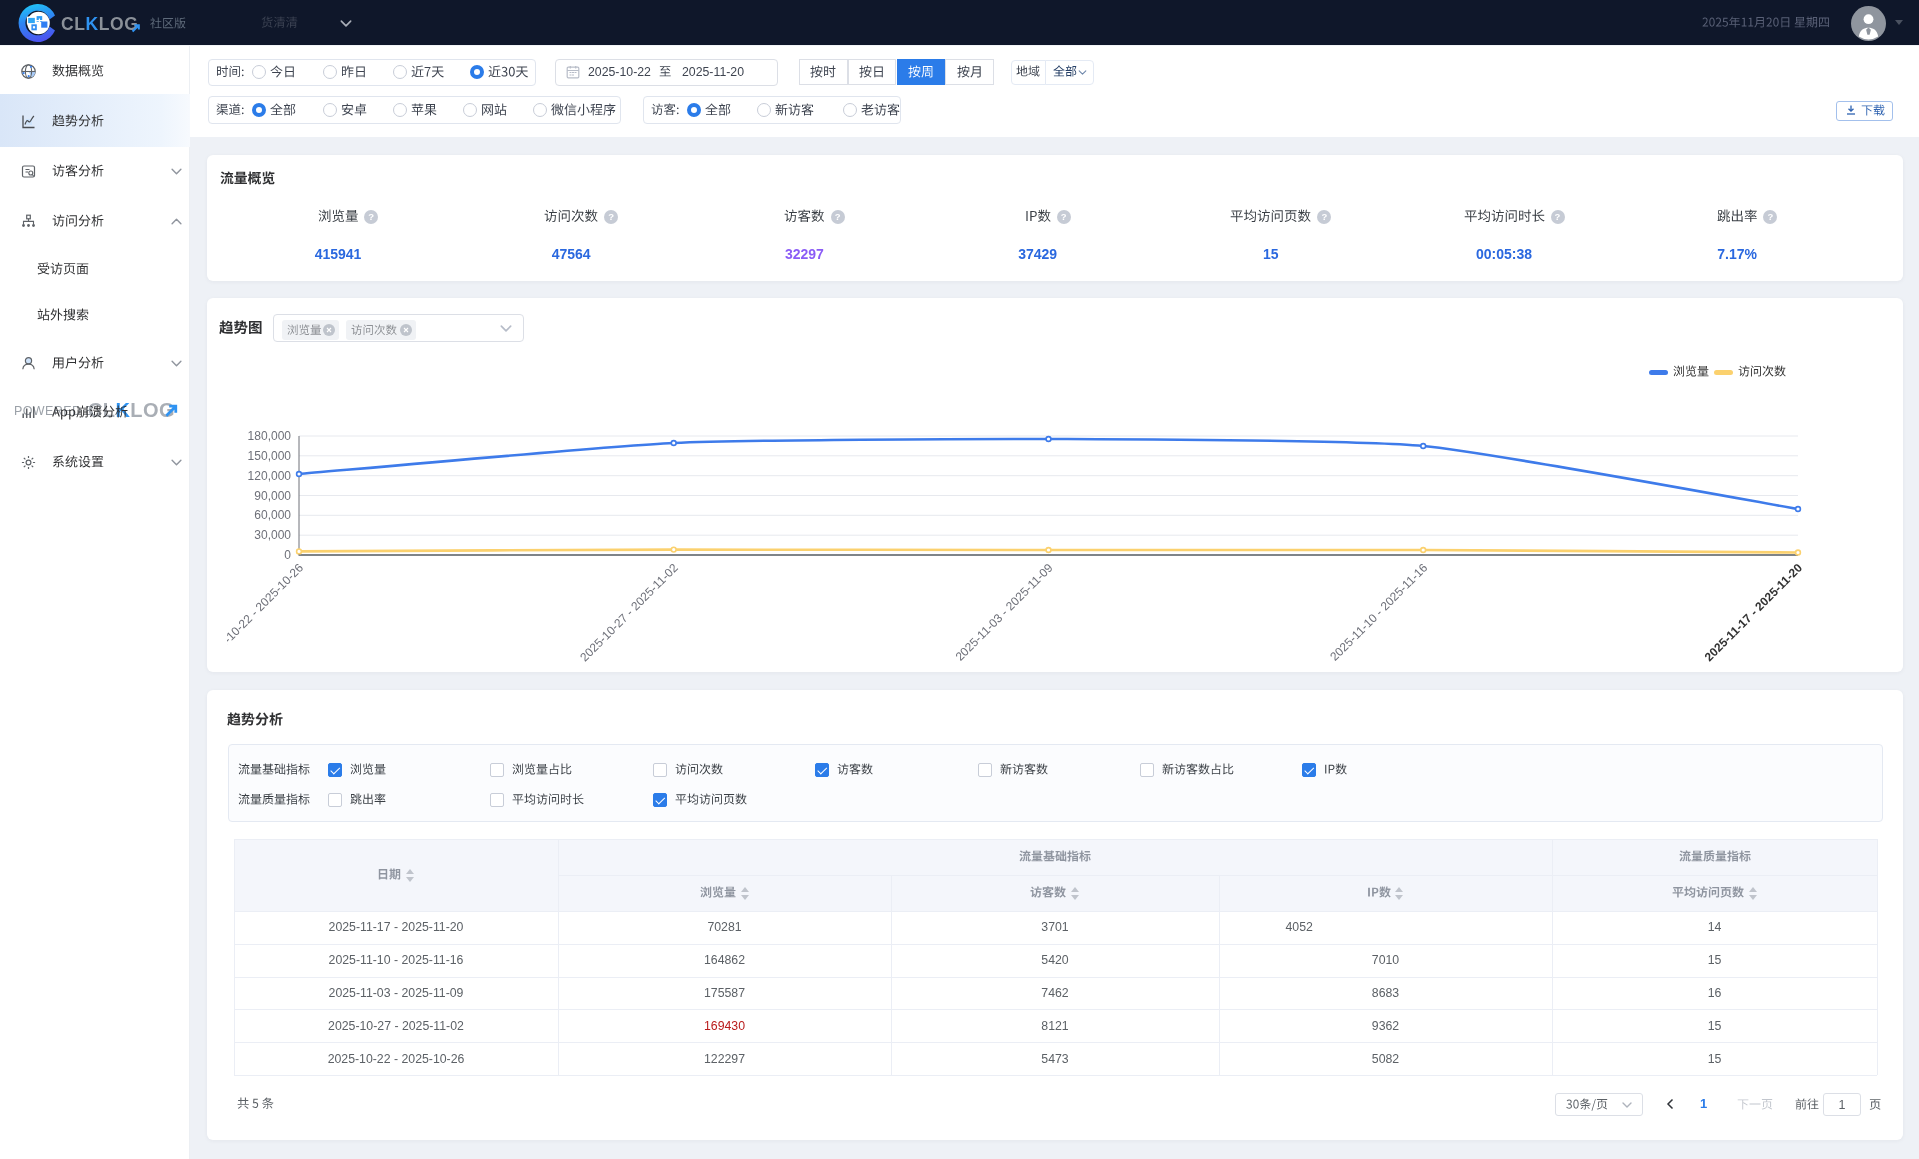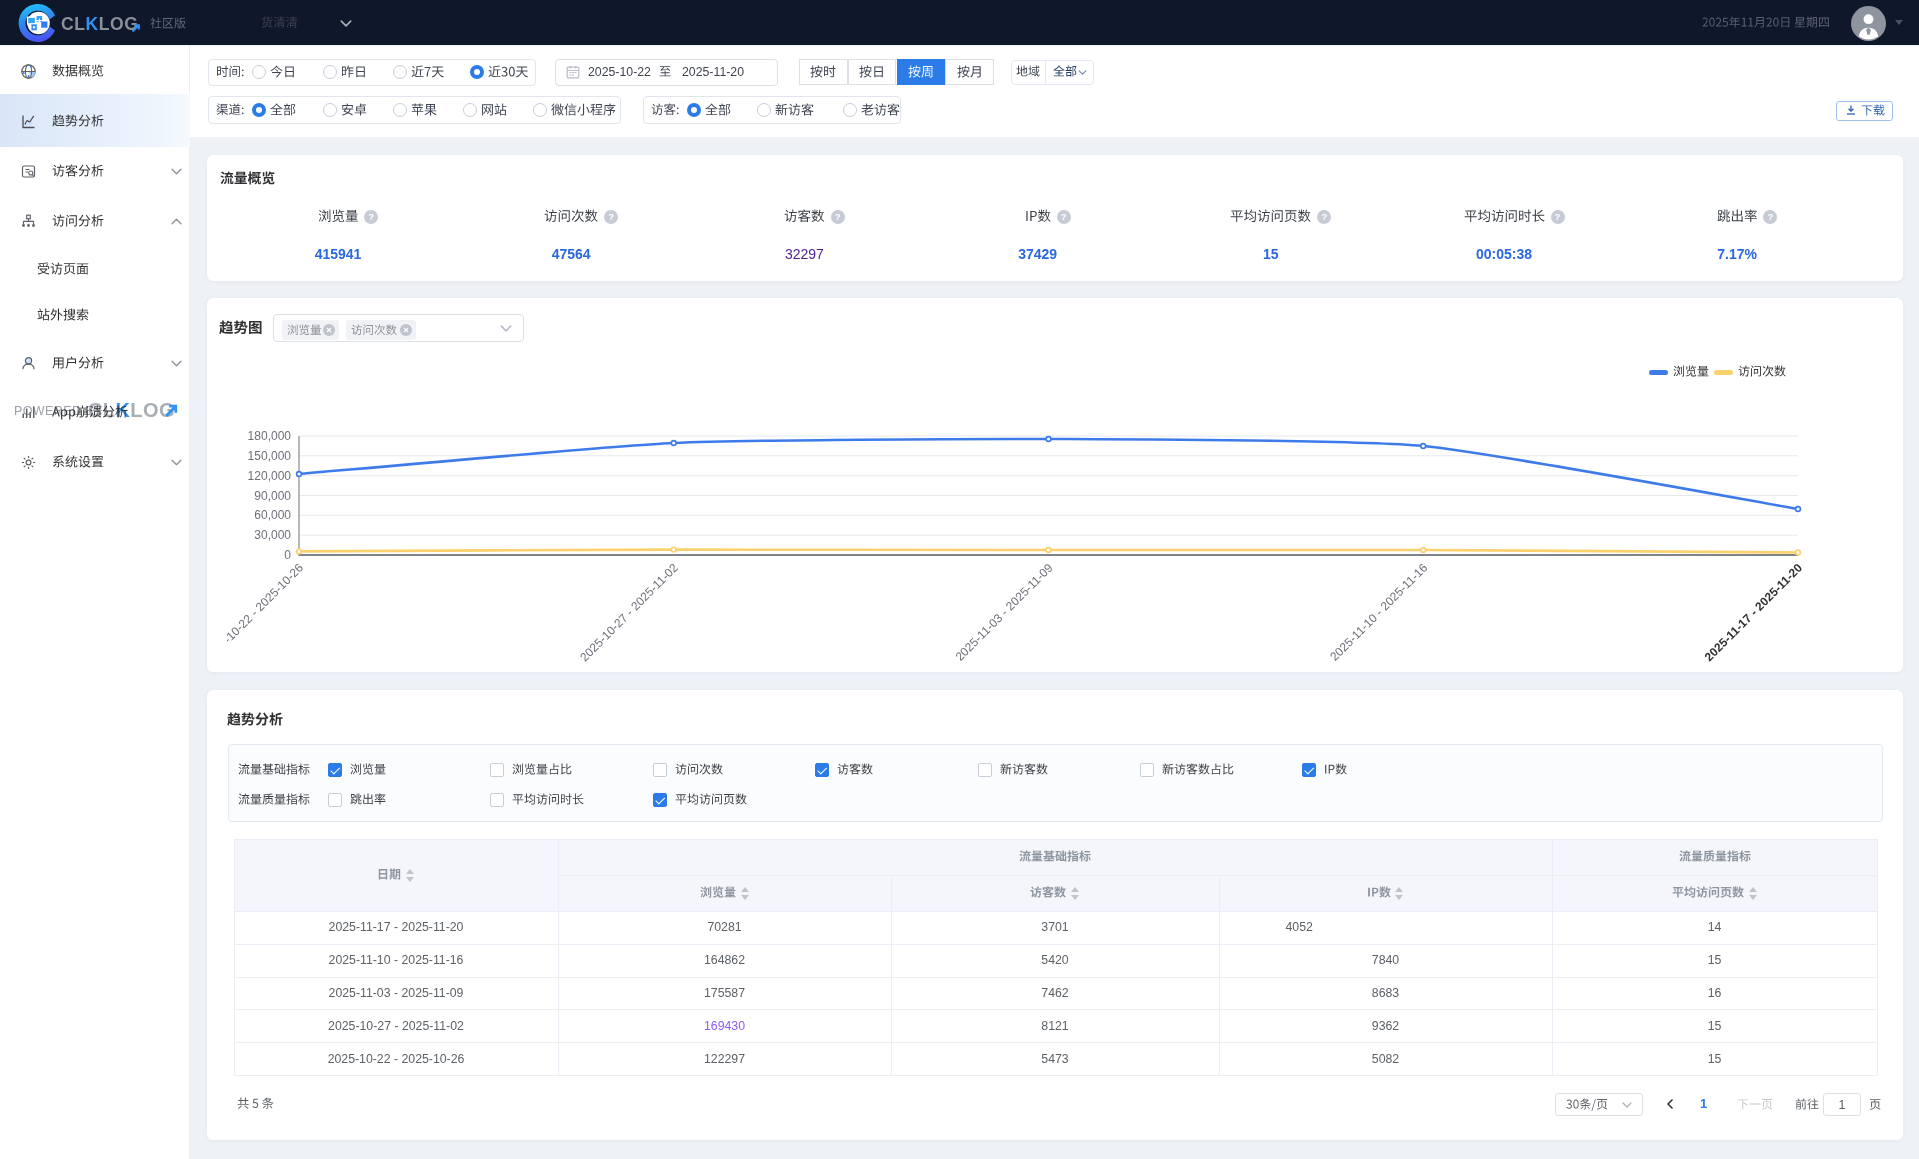--- a/index.html
+++ b/index.html
@@ -267,21 +267,21 @@
     <path d="M8 0.8C8.2 1.5 8.5 2.3 8.6 2.9L9.6 2.6C9.5 2.1 9.2 1.2 9 0.6ZM1.7 1.4C2.3 2 3.2 2.9 3.6 3.4L4.3 2.7C3.9 2.2 3 1.4 2.4 0.8ZM5 2.9V3.9H7C6.9 7.3 6.7 10.5 4.6 12.3C4.8 12.4 5.1 12.8 5.3 13C7 11.6 7.6 9.4 7.9 6.8H10.9C10.7 10.2 10.5 11.4 10.2 11.8C10.1 11.9 10 11.9 9.8 11.9C9.5 11.9 8.8 11.9 8.1 11.9C8.3 12.1 8.4 12.5 8.4 12.8C9.1 12.9 9.8 12.9 10.2 12.8C10.6 12.8 10.9 12.7 11.1 12.4C11.5 11.9 11.7 10.4 11.9 6.3C11.9 6.2 11.9 5.9 11.9 5.9H7.9C8 5.2 8 4.6 8 3.9H12.9V2.9ZM0.6 4.8V5.7H2.7V10.2C2.7 10.8 2.2 11.3 1.9 11.5C2.1 11.7 2.5 12.1 2.6 12.4C2.8 12.1 3.1 11.7 5.5 9.9C5.5 9.7 5.3 9.4 5.2 9.1L3.7 10.2V4.8Z M14.8 3.6V13H15.8V3.6ZM14.9 1.2C15.6 1.9 16.5 2.9 16.9 3.5L17.7 2.9C17.2 2.3 16.3 1.4 15.6 0.7ZM18.3 1.3V2.3H24.7V11.5C24.7 11.8 24.7 11.9 24.4 11.9C24.2 11.9 23.4 11.9 22.6 11.8C22.7 12.1 22.9 12.6 22.9 12.9C24 12.9 24.7 12.9 25.2 12.7C25.6 12.5 25.7 12.2 25.7 11.5V1.3ZM17.8 4.6V10.5H18.8V9.6H22.6V4.6ZM18.8 5.6H21.6V8.7H18.8Z M27.8 2.2C28.7 2.7 29.8 3.5 30.4 4.1L31 3.3C30.5 2.7 29.3 2 28.4 1.5ZM27.6 10.9 28.5 11.6C29.3 10.4 30.4 8.8 31.2 7.4L30.4 6.8C29.5 8.2 28.4 9.9 27.6 10.9ZM33.1 0.5C32.7 2.7 31.9 4.8 30.9 6.1C31.2 6.3 31.7 6.5 31.9 6.7C32.4 5.9 32.9 4.9 33.3 3.8H38.3C38 4.8 37.6 5.8 37.3 6.4C37.5 6.5 37.9 6.8 38.2 6.9C38.6 5.9 39.2 4.5 39.6 3.2L38.8 2.8L38.6 2.8H33.7C33.9 2.2 34.1 1.5 34.2 0.7ZM34.7 4.5V5.3C34.7 7.3 34.4 10.2 30.2 12.2C30.5 12.4 30.8 12.8 31 13C33.7 11.7 34.8 9.9 35.4 8.3C36.1 10.5 37.3 12 39.3 12.9C39.4 12.6 39.7 12.2 40 12C37.6 11.1 36.3 9 35.7 6.3C35.7 6 35.8 5.7 35.8 5.3V4.5Z M46.5 0.8C46.2 1.3 45.8 2.1 45.5 2.6L46.1 2.9C46.5 2.5 46.9 1.8 47.3 1.2ZM41.7 1.2C42 1.7 42.4 2.5 42.5 3L43.3 2.6C43.2 2.1 42.8 1.4 42.4 0.9ZM46 8.4C45.7 9.1 45.3 9.7 44.8 10.2C44.3 9.9 43.7 9.7 43.2 9.5C43.4 9.1 43.6 8.8 43.8 8.4ZM42 9.8C42.6 10.1 43.4 10.4 44.1 10.8C43.2 11.4 42.2 11.8 41.1 12.1C41.2 12.3 41.4 12.6 41.5 12.9C42.8 12.5 43.9 12 44.9 11.2C45.3 11.5 45.8 11.7 46.1 12L46.7 11.3C46.4 11.1 46 10.8 45.6 10.6C46.3 9.8 46.8 8.9 47.2 7.7L46.6 7.5L46.5 7.5H44.3L44.5 6.8L43.6 6.7C43.6 6.9 43.4 7.2 43.3 7.5H41.4V8.4H42.9C42.6 8.9 42.3 9.4 42 9.8ZM44 0.5V3.1H41.2V3.9H43.7C43 4.8 42 5.6 41 6C41.2 6.2 41.5 6.5 41.6 6.8C42.4 6.3 43.3 5.6 44 4.8V6.4H44.9V4.6C45.6 5.1 46.4 5.7 46.7 6L47.3 5.3C47 5 45.8 4.3 45.1 3.9H47.7V3.1H44.9V0.5ZM49 0.6C48.7 3 48 5.3 47 6.7C47.2 6.8 47.6 7.2 47.8 7.3C48.1 6.8 48.4 6.2 48.7 5.6C49 6.9 49.4 8.1 49.9 9.2C49.1 10.5 48.1 11.5 46.6 12.2C46.8 12.4 47.1 12.8 47.2 13C48.5 12.3 49.6 11.3 50.4 10.1C51 11.3 51.9 12.2 52.9 12.8C53.1 12.6 53.4 12.2 53.6 12C52.5 11.4 51.6 10.4 50.9 9.2C51.6 7.8 52.1 6.1 52.4 4.1H53.3V3.2H49.5C49.6 2.4 49.8 1.6 49.9 0.8ZM51.4 4.1C51.2 5.7 50.9 7 50.4 8.2C49.9 6.9 49.5 5.6 49.2 4.1Z" fill="#3a3f45"></path>
   </svg>
 <div class="abs" style="left:604.2px;top:210.0px;width:14px;height:14px;border-radius:50%;background:#c6cbd5;z-index:5"></div>
 <div class="abs" style="left:604.2px;top:210.0px;width:14px;text-align:center;font-size:9.5px;font-weight:bold;color:#fff;line-height:14px;z-index:5">?</div>
 <div class="abs" style="left:571.2px;top:246.0px;width:200px;margin-left:-100px;text-align:center;font-size:14px;font-weight:bold;color:#2a68df;z-index:5">47564</div>
 <svg style="position:absolute;left:784.1px;top:209.4px;overflow:visible;z-index:5" width="41.5" height="15.1">
     <path d="M8 0.8C8.2 1.5 8.5 2.3 8.6 2.9L9.6 2.6C9.5 2.1 9.2 1.2 9 0.6ZM1.7 1.4C2.3 2 3.2 2.9 3.6 3.4L4.3 2.7C3.9 2.2 3 1.4 2.4 0.8ZM5 2.9V3.9H7C6.9 7.3 6.7 10.5 4.6 12.3C4.8 12.4 5.1 12.8 5.3 13C7 11.6 7.6 9.4 7.9 6.8H10.9C10.7 10.2 10.5 11.4 10.2 11.8C10.1 11.9 10 11.9 9.8 11.9C9.5 11.9 8.8 11.9 8.1 11.9C8.3 12.1 8.4 12.5 8.4 12.8C9.1 12.9 9.8 12.9 10.2 12.8C10.6 12.8 10.9 12.7 11.1 12.4C11.5 11.9 11.7 10.4 11.9 6.3C11.9 6.2 11.9 5.9 11.9 5.9H7.9C8 5.2 8 4.6 8 3.9H12.9V2.9ZM0.6 4.8V5.7H2.7V10.2C2.7 10.8 2.2 11.3 1.9 11.5C2.1 11.7 2.5 12.1 2.6 12.4C2.8 12.1 3.1 11.7 5.5 9.9C5.5 9.7 5.3 9.4 5.2 9.1L3.7 10.2V4.8Z M18.3 4.7H22.4C21.8 5.4 21.1 5.9 20.3 6.4C19.5 6 18.8 5.4 18.3 4.8ZM18.6 2.9C17.9 4 16.6 5.2 14.7 6C15 6.1 15.3 6.5 15.4 6.7C16.2 6.3 16.9 5.9 17.5 5.4C18 6 18.7 6.5 19.3 6.9C17.7 7.7 15.8 8.3 14 8.6C14.2 8.9 14.4 9.3 14.5 9.5C15.2 9.4 15.9 9.2 16.6 9V12.9H17.6V12.5H23V12.9H24V8.9C24.6 9.1 25.2 9.2 25.9 9.3C26 9 26.3 8.6 26.5 8.4C24.6 8.1 22.8 7.6 21.2 6.9C22.4 6.2 23.3 5.3 24 4.3L23.3 3.9L23.1 3.9H19.1C19.3 3.7 19.5 3.4 19.7 3.1ZM20.3 7.5C21.2 8 22.3 8.5 23.5 8.8H17.3C18.3 8.5 19.3 8 20.3 7.5ZM17.6 11.6V9.7H23V11.6ZM19.3 0.7C19.5 1 19.8 1.4 19.9 1.8H14.5V4.3H15.5V2.7H24.9V4.3H26V1.8H21.1C20.9 1.3 20.6 0.8 20.3 0.4Z M33 0.8C32.7 1.3 32.3 2.1 32 2.6L32.6 2.9C33 2.5 33.4 1.8 33.8 1.2ZM28.2 1.2C28.5 1.7 28.9 2.5 29 3L29.8 2.6C29.7 2.1 29.3 1.4 28.9 0.9ZM32.5 8.4C32.2 9.1 31.8 9.7 31.3 10.2C30.8 9.9 30.2 9.7 29.7 9.5C29.9 9.1 30.1 8.8 30.3 8.4ZM28.5 9.8C29.1 10.1 29.9 10.4 30.6 10.8C29.7 11.4 28.7 11.8 27.6 12.1C27.7 12.3 27.9 12.6 28 12.9C29.3 12.5 30.4 12 31.4 11.2C31.8 11.5 32.3 11.7 32.6 12L33.2 11.3C32.9 11.1 32.5 10.8 32.1 10.6C32.8 9.8 33.3 8.9 33.7 7.7L33.1 7.5L33 7.5H30.8L31.1 6.8L30.1 6.7C30.1 6.9 29.9 7.2 29.8 7.5H27.9V8.4H29.4C29.1 8.9 28.8 9.4 28.5 9.8ZM30.5 0.5V3.1H27.7V3.9H30.2C29.5 4.8 28.5 5.6 27.5 6C27.7 6.2 28 6.5 28.1 6.8C28.9 6.3 29.8 5.6 30.5 4.8V6.4H31.4V4.6C32.1 5.1 32.9 5.7 33.2 6L33.8 5.3C33.5 5 32.3 4.3 31.6 3.9H34.2V3.1H31.4V0.5ZM35.5 0.6C35.2 3 34.5 5.3 33.5 6.7C33.7 6.8 34.1 7.2 34.3 7.3C34.6 6.8 34.9 6.2 35.2 5.6C35.5 6.9 35.9 8.1 36.4 9.2C35.6 10.5 34.6 11.5 33.1 12.2C33.3 12.4 33.6 12.8 33.7 13C35 12.3 36.1 11.3 36.9 10.1C37.5 11.3 38.4 12.2 39.4 12.8C39.6 12.6 39.9 12.2 40.1 12C39 11.4 38.1 10.4 37.4 9.2C38.1 7.8 38.6 6.1 38.9 4.1H39.8V3.2H36C36.1 2.4 36.3 1.6 36.4 0.8ZM37.9 4.1C37.7 5.7 37.4 7 36.9 8.2C36.4 6.9 36 5.6 35.7 4.1Z" fill="#3a3f45"></path>
   </svg>
 <div class="abs" style="left:830.6px;top:210.0px;width:14px;height:14px;border-radius:50%;background:#c6cbd5;z-index:5"></div>
 <div class="abs" style="left:830.6px;top:210.0px;width:14px;text-align:center;font-size:9.5px;font-weight:bold;color:#fff;line-height:14px;z-index:5">?</div>
-<div class="abs" style="left:804.4px;top:246.0px;width:200px;margin-left:-100px;text-align:center;font-size:14px;font-weight:normal;color:#4c1d95;z-index:5">32297</div>
+<div class="abs" style="left:804.4px;top:246.0px;width:200px;margin-left:-100px;text-align:center;font-size:14px;font-weight:bold;color:#8b5cf6;z-index:5">32297</div>
 <svg style="position:absolute;left:1024.6px;top:209.4px;overflow:visible;z-index:5" width="27.0" height="15.1">
     <path d="M1.4 11.9H2.6V2H1.4Z M5.3 11.9H6.6V7.9H8.2C10.4 7.9 11.8 7 11.8 4.9C11.8 2.7 10.4 2 8.1 2H5.3ZM6.6 6.9V3H8C9.7 3 10.6 3.4 10.6 4.9C10.6 6.3 9.8 6.9 8 6.9Z M18.5 0.8C18.2 1.3 17.8 2.1 17.5 2.6L18.1 2.9C18.5 2.5 18.9 1.8 19.3 1.2ZM13.7 1.2C14 1.7 14.4 2.5 14.5 3L15.3 2.6C15.2 2.1 14.8 1.4 14.4 0.9ZM18 8.4C17.7 9.1 17.3 9.7 16.8 10.2C16.3 9.9 15.7 9.7 15.2 9.5C15.4 9.1 15.6 8.8 15.8 8.4ZM14 9.8C14.6 10.1 15.4 10.4 16.1 10.8C15.2 11.4 14.2 11.8 13.1 12.1C13.2 12.3 13.4 12.6 13.5 12.9C14.8 12.5 15.9 12 16.9 11.2C17.3 11.5 17.8 11.7 18.1 12L18.7 11.3C18.4 11.1 18 10.8 17.6 10.6C18.3 9.8 18.8 8.9 19.2 7.7L18.6 7.5L18.5 7.5H16.3L16.6 6.8L15.6 6.7C15.6 6.9 15.4 7.2 15.3 7.5H13.4V8.4H14.9C14.6 8.9 14.3 9.4 14 9.8ZM16 0.5V3.1H13.2V3.9H15.7C15 4.8 14 5.6 13 6C13.2 6.2 13.5 6.5 13.6 6.8C14.4 6.3 15.3 5.6 16 4.8V6.4H16.9V4.6C17.6 5.1 18.4 5.7 18.7 6L19.3 5.3C19 5 17.8 4.3 17.1 3.9H19.7V3.1H16.9V0.5ZM21 0.6C20.7 3 20 5.3 19 6.7C19.2 6.8 19.6 7.2 19.8 7.3C20.1 6.8 20.4 6.2 20.7 5.6C21 6.9 21.4 8.1 21.9 9.2C21.1 10.5 20.1 11.5 18.6 12.2C18.8 12.4 19.1 12.8 19.2 13C20.5 12.3 21.6 11.3 22.4 10.1C23 11.3 23.9 12.2 24.9 12.8C25.1 12.6 25.4 12.2 25.6 12C24.5 11.4 23.6 10.4 22.9 9.2C23.6 7.8 24.1 6.1 24.4 4.1H25.3V3.2H21.5C21.6 2.4 21.8 1.6 21.9 0.8ZM23.4 4.1C23.2 5.7 22.9 7 22.4 8.2C21.9 6.9 21.5 5.6 21.2 4.1Z" fill="#3a3f45"></path>
   </svg>
 <div class="abs" style="left:1056.6px;top:210.0px;width:14px;height:14px;border-radius:50%;background:#c6cbd5;z-index:5"></div>
 <div class="abs" style="left:1056.6px;top:210.0px;width:14px;text-align:center;font-size:9.5px;font-weight:bold;color:#fff;line-height:14px;z-index:5">?</div>
 <div class="abs" style="left:1037.6px;top:246.0px;width:200px;margin-left:-100px;text-align:center;font-size:14px;font-weight:bold;color:#2a68df;z-index:5">37429</div>
 <svg style="position:absolute;left:1230.3px;top:209.4px;overflow:visible;z-index:5" width="82.0" height="15.1">
     <path d="M2.3 3.4C2.9 4.4 3.4 5.7 3.6 6.5L4.5 6.2C4.4 5.4 3.8 4.1 3.3 3.1ZM10.2 3C9.9 4 9.2 5.4 8.7 6.3L9.6 6.5C10.1 5.7 10.8 4.4 11.3 3.3ZM0.7 7.2V8.2H6.2V12.9H7.2V8.2H12.8V7.2H7.2V2.5H12.1V1.4H1.4V2.5H6.2V7.2Z M20 5.6C20.9 6.3 21.9 7.3 22.5 7.9L23.1 7.2C22.6 6.7 21.5 5.8 20.7 5.1ZM19 10.3 19.4 11.2C20.8 10.5 22.6 9.5 24.3 8.5L24.1 7.7C22.2 8.6 20.2 9.7 19 10.3ZM21.2 0.5C20.6 2.3 19.5 4 18.3 5.1C18.5 5.3 18.8 5.7 19 5.9C19.6 5.3 20.2 4.5 20.7 3.6H25.1C24.9 9.2 24.7 11.4 24.3 11.8C24.2 12 24 12 23.7 12C23.4 12 22.5 12 21.5 11.9C21.7 12.2 21.8 12.6 21.9 12.9C22.7 13 23.6 13 24.1 12.9C24.6 12.9 24.9 12.8 25.2 12.4C25.7 11.7 25.9 9.6 26 3.2C26 3.1 26 2.7 26 2.7H21.3C21.6 2.1 21.9 1.5 22.1 0.8ZM14 10.2 14.4 11.2C15.6 10.6 17.3 9.7 18.9 8.9L18.6 8.1L16.8 9V4.8H18.4V3.8H16.8V0.7H15.8V3.8H14.1V4.8H15.8V9.4C15.1 9.7 14.5 10 14 10.2Z M35 0.8C35.2 1.5 35.5 2.3 35.6 2.9L36.6 2.6C36.5 2.1 36.2 1.2 36 0.6ZM28.7 1.4C29.3 2 30.2 2.9 30.6 3.4L31.3 2.7C30.9 2.2 30 1.4 29.4 0.8ZM32 2.9V3.9H34C33.9 7.3 33.7 10.5 31.6 12.3C31.8 12.4 32.1 12.8 32.3 13C34 11.6 34.6 9.4 34.9 6.8H37.9C37.7 10.2 37.5 11.4 37.2 11.8C37.1 11.9 37 11.9 36.8 11.9C36.5 11.9 35.8 11.9 35.1 11.9C35.3 12.1 35.4 12.5 35.4 12.8C36.1 12.9 36.8 12.9 37.2 12.8C37.6 12.8 37.9 12.7 38.1 12.4C38.5 11.9 38.7 10.4 38.9 6.3C38.9 6.2 38.9 5.9 38.9 5.9H34.9C35 5.2 35 4.6 35 3.9H39.9V2.9ZM27.6 4.8V5.7H29.7V10.2C29.7 10.8 29.2 11.3 28.9 11.5C29.1 11.7 29.5 12.1 29.6 12.4C29.8 12.1 30.1 11.7 32.5 9.9C32.5 9.7 32.3 9.4 32.2 9.1L30.7 10.2V4.8Z M41.8 3.6V13H42.8V3.6ZM41.9 1.2C42.6 1.9 43.5 2.9 43.9 3.5L44.7 2.9C44.2 2.3 43.3 1.4 42.6 0.7ZM45.3 1.3V2.3H51.7V11.5C51.7 11.8 51.7 11.9 51.4 11.9C51.2 11.9 50.4 11.9 49.6 11.8C49.7 12.1 49.9 12.6 49.9 12.9C51 12.9 51.7 12.9 52.2 12.7C52.6 12.5 52.7 12.2 52.7 11.5V1.3ZM44.8 4.6V10.5H45.8V9.6H49.6V4.6ZM45.8 5.6H48.6V8.7H45.8Z M60.3 5.6V8.1C60.3 9.5 59.7 11.1 54.7 12.1C54.9 12.4 55.2 12.7 55.3 13C60.5 11.8 61.3 9.9 61.3 8.1V5.6ZM61.4 10.4C62.9 11.1 65 12.2 65.9 13L66.6 12.2C65.5 11.4 63.5 10.4 62 9.7ZM56.3 3.8V10.2H57.3V4.8H64.3V10.1H65.3V3.8H60.5C60.7 3.4 61 2.8 61.2 2.2H66.6V1.3H55V2.2H60.1C59.9 2.8 59.7 3.4 59.4 3.8Z M73.5 0.8C73.2 1.3 72.8 2.1 72.5 2.6L73.1 2.9C73.5 2.5 73.9 1.8 74.3 1.2ZM68.7 1.2C69 1.7 69.4 2.5 69.5 3L70.3 2.6C70.2 2.1 69.8 1.4 69.4 0.9ZM73 8.4C72.7 9.1 72.3 9.7 71.8 10.2C71.3 9.9 70.7 9.7 70.2 9.5C70.4 9.1 70.6 8.8 70.8 8.4ZM69 9.8C69.6 10.1 70.4 10.4 71.1 10.8C70.2 11.4 69.2 11.8 68.1 12.1C68.2 12.3 68.4 12.6 68.5 12.9C69.8 12.5 70.9 12 71.9 11.2C72.3 11.5 72.8 11.7 73.1 12L73.7 11.3C73.4 11.1 73 10.8 72.6 10.6C73.3 9.8 73.8 8.9 74.2 7.7L73.6 7.5L73.5 7.5H71.3L71.5 6.8L70.6 6.7C70.6 6.9 70.4 7.2 70.3 7.5H68.4V8.4H69.9C69.6 8.9 69.3 9.4 69 9.8ZM71 0.5V3.1H68.2V3.9H70.7C70 4.8 69 5.6 68 6C68.2 6.2 68.5 6.5 68.6 6.8C69.4 6.3 70.3 5.6 71 4.8V6.4H71.9V4.6C72.6 5.1 73.4 5.7 73.7 6L74.3 5.3C74 5 72.8 4.3 72.1 3.9H74.7V3.1H71.9V0.5ZM76 0.6C75.7 3 75 5.3 74 6.7C74.2 6.8 74.6 7.2 74.8 7.3C75.1 6.8 75.4 6.2 75.7 5.6C76 6.9 76.4 8.1 76.9 9.2C76.1 10.5 75.1 11.5 73.6 12.2C73.8 12.4 74.1 12.8 74.2 13C75.5 12.3 76.6 11.3 77.4 10.1C78 11.3 78.9 12.2 79.9 12.8C80.1 12.6 80.4 12.2 80.6 12C79.5 11.4 78.6 10.4 77.9 9.2C78.6 7.8 79.1 6.1 79.4 4.1H80.3V3.2H76.5C76.6 2.4 76.8 1.6 76.9 0.8ZM78.4 4.1C78.2 5.7 77.9 7 77.4 8.2C76.9 6.9 76.5 5.6 76.2 4.1Z" fill="#3a3f45"></path>
   </svg>
 <div class="abs" style="left:1317.3px;top:210.0px;width:14px;height:14px;border-radius:50%;background:#c6cbd5;z-index:5"></div>
@@ -463,29 +463,29 @@
 <div class="abs" style="left:1748.5px;top:886.5px;width:0;height:0;border-left:4px solid transparent;border-right:4px solid transparent;border-bottom:5px solid #c0c4cc;z-index:6"></div>
 <div class="abs" style="left:1748.5px;top:894.5px;width:0;height:0;border-left:4px solid transparent;border-right:4px solid transparent;border-top:5px solid #c0c4cc;z-index:6"></div>
 <div class="num" style="left:396.0px;top:921.4px;width:200px;margin-left:-100px;text-align:center;z-index:6;color:#5c6166;font-size:12.3px">2025-11-17 - 2025-11-20</div>
 <div class="num" style="left:724.5px;top:921.4px;width:200px;margin-left:-100px;text-align:center;z-index:6;color:#5c6166;font-size:12.3px">70281</div>
 <div class="num" style="left:1055.0px;top:921.4px;width:200px;margin-left:-100px;text-align:center;z-index:6;color:#5c6166;font-size:12.3px">3701</div>
 <div class="num" style="left:1385.5px;top:921.4px;width:200px;margin-left:-100px;text-align:left;z-index:6;color:#5c6166;font-size:12.3px">4052</div>
 <div class="num" style="left:1714.5px;top:921.4px;width:200px;margin-left:-100px;text-align:center;z-index:6;color:#5c6166;font-size:12.3px">14</div>
 <div class="num" style="left:396.0px;top:954.2px;width:200px;margin-left:-100px;text-align:center;z-index:6;color:#5c6166;font-size:12.3px">2025-11-10 - 2025-11-16</div>
 <div class="num" style="left:724.5px;top:954.2px;width:200px;margin-left:-100px;text-align:center;z-index:6;color:#5c6166;font-size:12.3px">164862</div>
 <div class="num" style="left:1055.0px;top:954.2px;width:200px;margin-left:-100px;text-align:center;z-index:6;color:#5c6166;font-size:12.3px">5420</div>
-<div class="num" style="left:1385.5px;top:954.2px;width:200px;margin-left:-100px;text-align:center;z-index:6;color:#5c6166;font-size:12.3px">7840</div>
+<div class="num" style="left:1385.5px;top:954.2px;width:200px;margin-left:-100px;text-align:center;z-index:6;color:#5c6166;font-size:12.3px">7010</div>
 <div class="num" style="left:1714.5px;top:954.2px;width:200px;margin-left:-100px;text-align:center;z-index:6;color:#5c6166;font-size:12.3px">15</div>
 <div class="num" style="left:396.0px;top:987.0px;width:200px;margin-left:-100px;text-align:center;z-index:6;color:#5c6166;font-size:12.3px">2025-11-03 - 2025-11-09</div>
 <div class="num" style="left:724.5px;top:987.0px;width:200px;margin-left:-100px;text-align:center;z-index:6;color:#5c6166;font-size:12.3px">175587</div>
 <div class="num" style="left:1055.0px;top:987.0px;width:200px;margin-left:-100px;text-align:center;z-index:6;color:#5c6166;font-size:12.3px">7462</div>
 <div class="num" style="left:1385.5px;top:987.0px;width:200px;margin-left:-100px;text-align:center;z-index:6;color:#5c6166;font-size:12.3px">8683</div>
 <div class="num" style="left:1714.5px;top:987.0px;width:200px;margin-left:-100px;text-align:center;z-index:6;color:#5c6166;font-size:12.3px">16</div>
 <div class="num" style="left:396.0px;top:1019.8px;width:200px;margin-left:-100px;text-align:center;z-index:6;color:#5c6166;font-size:12.3px">2025-10-27 - 2025-11-02</div>
-<div class="num" style="left:724.5px;top:1019.8px;width:200px;margin-left:-100px;text-align:center;z-index:6;color:#8b5cf6;font-size:12.3px">169430</div>
+<div class="num" style="left:724.5px;top:1019.8px;width:200px;margin-left:-100px;text-align:center;z-index:6;color:#b91c1c;font-size:12.3px">169430</div>
 <div class="num" style="left:1055.0px;top:1019.8px;width:200px;margin-left:-100px;text-align:center;z-index:6;color:#5c6166;font-size:12.3px">8121</div>
 <div class="num" style="left:1385.5px;top:1019.8px;width:200px;margin-left:-100px;text-align:center;z-index:6;color:#5c6166;font-size:12.3px">9362</div>
 <div class="num" style="left:1714.5px;top:1019.8px;width:200px;margin-left:-100px;text-align:center;z-index:6;color:#5c6166;font-size:12.3px">15</div>
 <div class="num" style="left:396.0px;top:1052.6px;width:200px;margin-left:-100px;text-align:center;z-index:6;color:#5c6166;font-size:12.3px">2025-10-22 - 2025-10-26</div>
 <div class="num" style="left:724.5px;top:1052.6px;width:200px;margin-left:-100px;text-align:center;z-index:6;color:#5c6166;font-size:12.3px">122297</div>
 <div class="num" style="left:1055.0px;top:1052.6px;width:200px;margin-left:-100px;text-align:center;z-index:6;color:#5c6166;font-size:12.3px">5473</div>
 <div class="num" style="left:1385.5px;top:1052.6px;width:200px;margin-left:-100px;text-align:center;z-index:6;color:#5c6166;font-size:12.3px">5082</div>
 <div class="num" style="left:1714.5px;top:1052.6px;width:200px;margin-left:-100px;text-align:center;z-index:6;color:#5c6166;font-size:12.3px">15</div>
 <svg style="position:absolute;left:237.0px;top:1097.1px;overflow:visible;z-index:5" width="37.9" height="13.8">
     <path d="M7.2 9C8.4 9.8 9.9 11.1 10.6 11.8L11.5 11.2C10.7 10.5 9.2 9.3 8 8.5ZM4 8.5C3.4 9.4 2 10.5 0.8 11.2C1 11.3 1.3 11.6 1.5 11.8C2.7 11.1 4.1 10 5 8.9ZM1.1 3.1V4H3.4V6.9H0.6V7.8H11.8V6.9H8.9V4H11.3V3.1H8.9V0.6H7.9V3.1H4.4V0.6H3.4V3.1ZM4.4 6.9V4H7.9V6.9Z M18.3 11C19.8 11 21.2 9.9 21.2 7.9C21.2 5.9 20 5 18.5 5C18 5 17.6 5.2 17.2 5.4L17.4 2.8H20.8V1.8H16.4L16.1 6L16.7 6.4C17.2 6.1 17.6 5.9 18.2 5.9C19.3 5.9 20.1 6.6 20.1 7.9C20.1 9.2 19.2 10 18.2 10C17.1 10 16.5 9.6 16 9.1L15.4 9.8C16 10.4 16.9 11 18.3 11Z M28.3 8.6C27.7 9.3 26.6 10.2 25.8 10.7C26 10.8 26.3 11.2 26.4 11.4C27.3 10.8 28.4 9.8 29.1 8.9ZM32.4 9C33.2 9.7 34.2 10.8 34.7 11.4L35.4 10.9C34.9 10.2 33.9 9.2 33 8.6ZM32.8 2.4C32.3 3.1 31.6 3.6 30.8 4.1C30 3.6 29.4 3.1 28.9 2.5L28.9 2.4ZM29.3 0.5C28.6 1.6 27.4 2.9 25.5 3.8C25.8 3.9 26.1 4.2 26.2 4.4C27 4 27.7 3.5 28.3 3C28.7 3.6 29.3 4.1 29.9 4.5C28.5 5.2 26.7 5.7 25.1 5.9C25.2 6.1 25.4 6.5 25.5 6.7C27.3 6.4 29.2 5.9 30.8 5.1C32.3 5.9 34 6.4 35.9 6.7C36.1 6.4 36.3 6 36.5 5.8C34.7 5.6 33.1 5.2 31.7 4.6C32.8 3.9 33.7 3 34.3 2L33.6 1.6L33.5 1.6H29.6C29.9 1.3 30.1 1 30.3 0.7ZM30.3 6V7.3H26.4V8.1H30.3V10.8C30.3 10.9 30.3 11 30.1 11C30 11 29.5 11 29 10.9C29.2 11.2 29.3 11.5 29.3 11.8C30 11.8 30.5 11.8 30.8 11.6C31.2 11.5 31.2 11.3 31.2 10.8V8.1H35.1V7.3H31.2V6Z" fill="#5c6166"></path>

